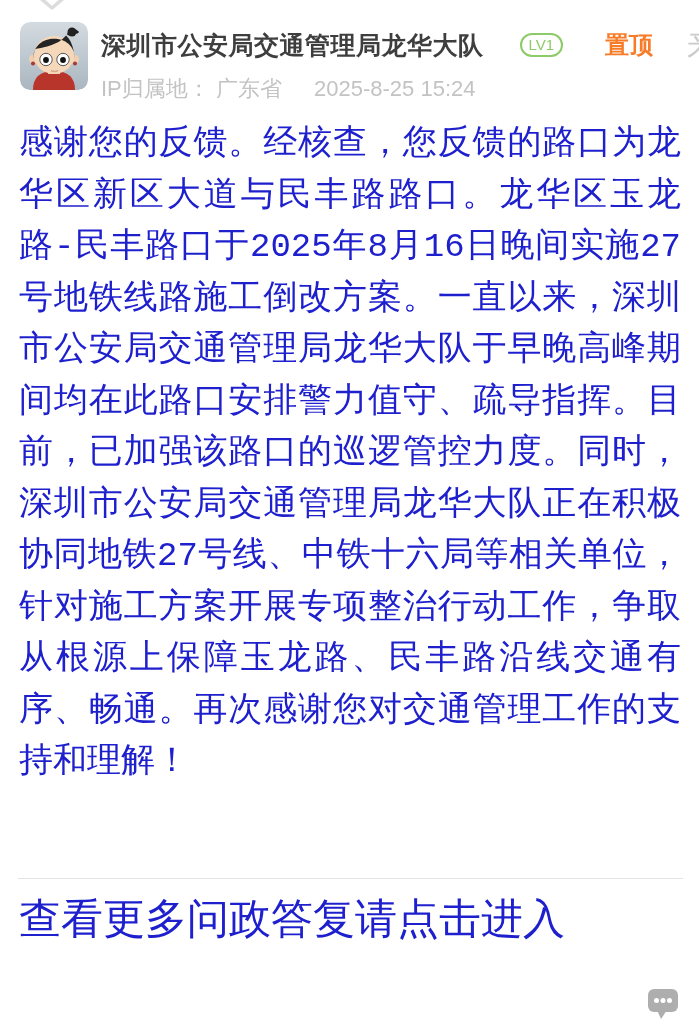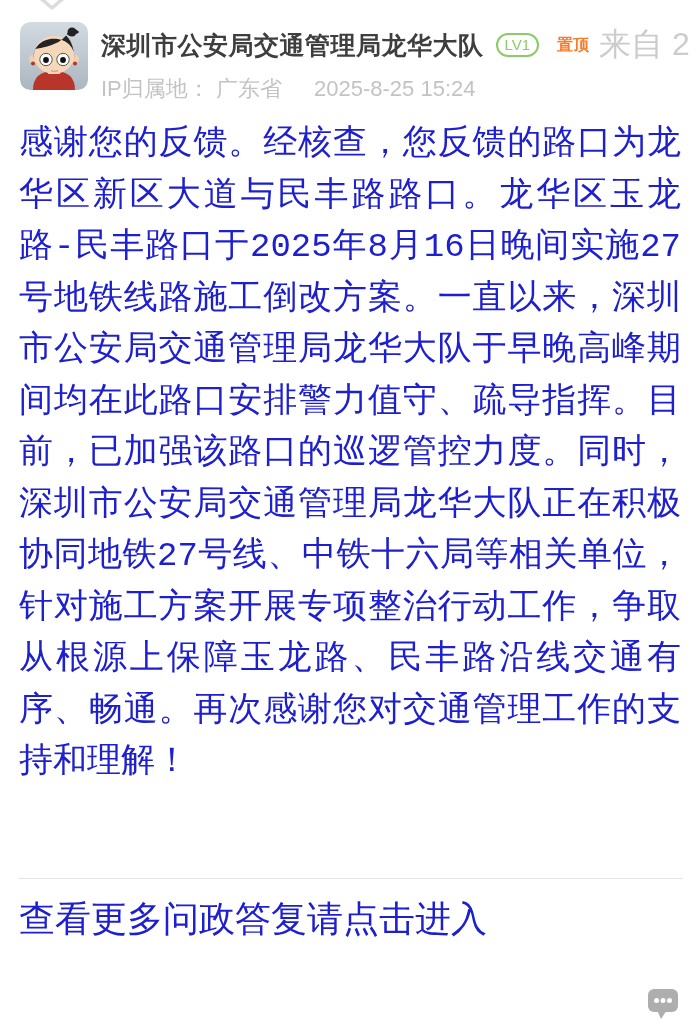--- a/index.html
+++ b/index.html
@@ -5,43 +5,43 @@
   html,body{margin:0;padding:0;background:#fff;}
   .page{
     position:relative;width:699px;height:1024px;background:#fff;overflow:hidden;
     font-family:"Liberation Sans","DejaVu Sans",sans-serif;
   }
   .collapse-chevron{position:absolute;top:-4px;left:36px;}
   .header{display:flex;margin:22px 0 0 20px;}
   .avatar{width:68px;height:68px;border-radius:10px;overflow:hidden;flex:0 0 auto;}
   .avatar svg{display:block;}
   .header-text{margin-left:13px;flex:1;min-width:0;}
-  .name-row{display:flex;align-items:center;white-space:nowrap;overflow:hidden;margin-top:1px;}
+  .name-row{display:flex;align-items:center;white-space:nowrap;overflow:hidden;margin-top:1px;gap:24px;}
   .username{font-size:25px;font-weight:700;color:var(--c-username,#3e3e3e);letter-spacing:.5px;}
   .lv-badge{
     margin-left:12px;flex:0 0 auto;border:2px solid var(--c-level_badge,#8ccb67);
     color:var(--c-level_badge,#8ccb67);border-radius:13px;font-size:15px;
     line-height:20px;padding:0 7px;font-weight:500;
   }
-  .pinned{margin-left:18px;color:var(--c-pinned,#f87b28);font-size:16px;font-weight:700;}
+  .pinned{margin-left:18px;color:var(--c-pinned,#f87b28);font-size:24px;font-weight:700;}
   .from{margin-left:10px;color:var(--c-from,#cccccc);font-size:32px;}
   .meta-row{margin-top:7px;color:var(--c-meta,#c3c3c3);font-size:22px;white-space:nowrap;overflow:hidden;}
   .ts{margin-left:26px;}
   .body-text{
     margin:15px 18px 0 19px;
     font-family:Liberation Mono, monospace;
     font-size:34px;line-height:51.5px;
     color:var(--c-body_text,#1f20cd);
     text-align:justify;text-justify:inter-ideograph;
   }
   .divider{position:absolute;top:878px;left:18px;right:16px;height:1px;background:var(--c-divider,#e4e4e4);}
   .more-link{
     position:absolute;top:896px;left:19px;
     font-family:"Liberation Serif","DejaVu Serif",serif;
-    font-size:36px;line-height:46px;
+    font-size:42px;line-height:46px;
     color:var(--c-link_text,#1f20cd);text-decoration:none;cursor:pointer;
   }
   .comment-bubble{position:absolute;right:21px;bottom:4px;width:30px;height:32px;cursor:pointer;}
 </style>
 </head>
 <body>
 
 <div class="page">
 
   <svg class="collapse-chevron" width="32" height="14" viewBox="0 0 32 14">

